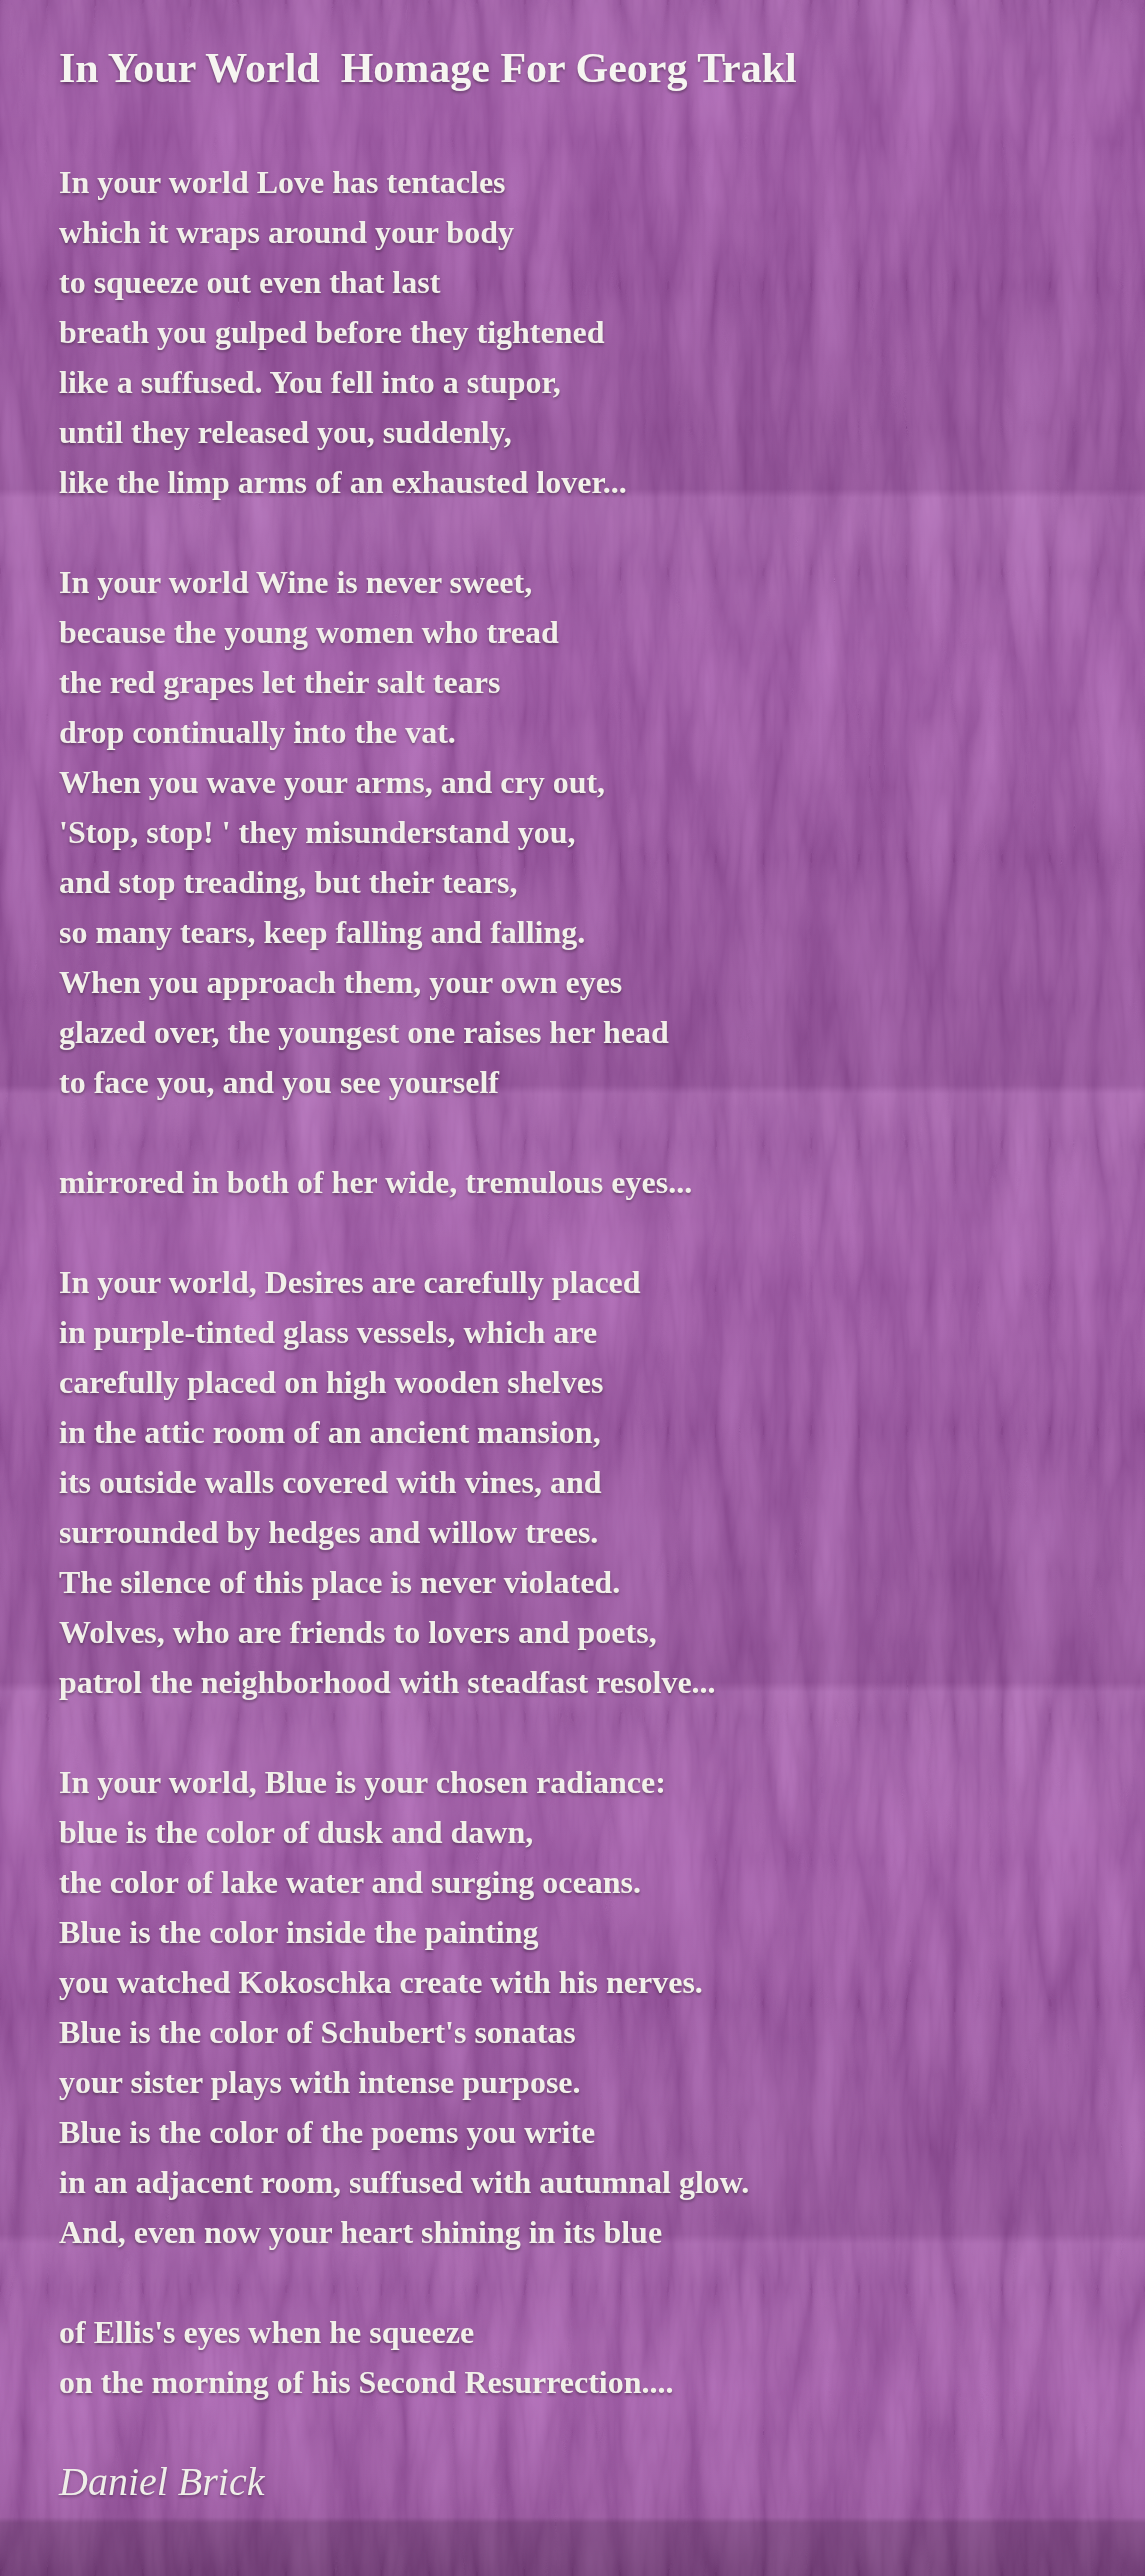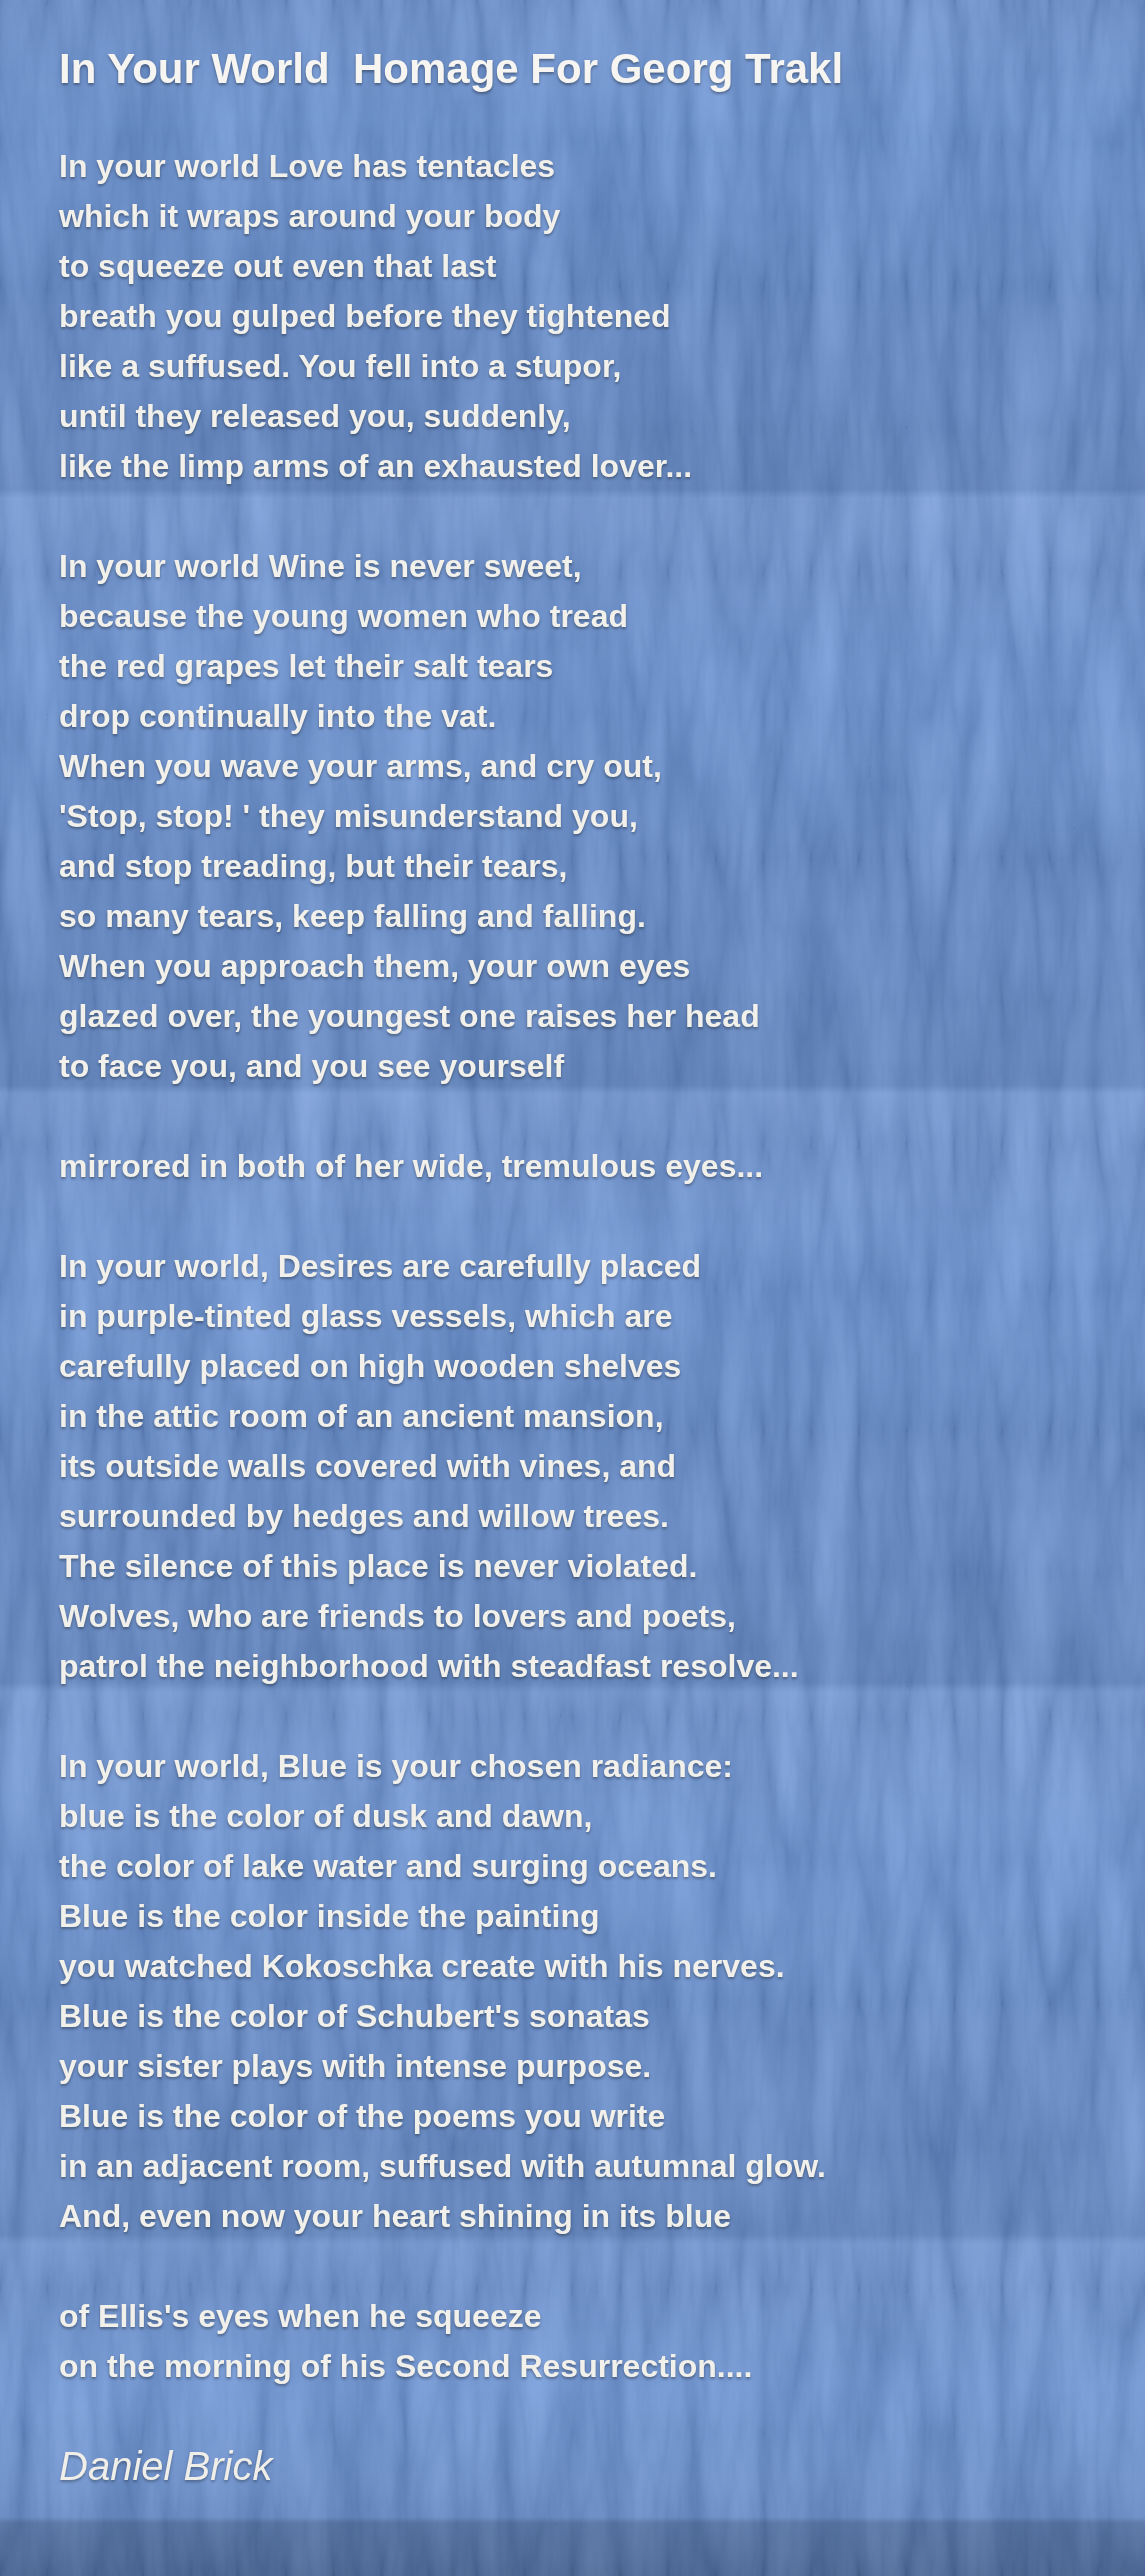--- a/index.html
+++ b/index.html
@@ -1,22 +1,22 @@
 <!DOCTYPE html>
 <html><head>
 <meta charset="utf-8">
 <style>
   html, body { margin: 0; padding: 0; background: #2e2e2e; }
   .page {
     position: relative;
     width: 1146px;
     height: 2576px;
-    background: #3b82f6;
+    background: #a21caf;
     overflow: hidden;
-    font-family: Liberation Sans, sans-serif;
+    font-family: Liberation Serif, serif;
   }
   .texture-layer {
     position: absolute;
     left: 0; top: 0;
     width: 1146px; height: 2576px;
     opacity: 0.5;
     pointer-events: none;
   }
   .band-overlay {
     position: absolute;
@@ -53,21 +53,21 @@
   }
   .poem-title {
     margin: 42px 38px 0 59px;
     font-size: 42px;
     font-weight: bold;
     line-height: 53px;
     white-space: pre;
     color: #f6f5f1;
     text-shadow: 0 1.9px 2.9px rgba(0,0,0,0.35);
   }
-  .poem-body { margin: 46px 38px 0 59px; }
+  .poem-body { margin: 62px 38px 0 59px; }
   .stanza { margin: 0 0 50px 0; }
   .line {
     font-size: 32px;
     font-weight: bold;
     line-height: 50px;
     white-space: pre;
     color: #f2f0ea;
     text-shadow: 0 1.9px 2.9px rgba(0,0,0,0.35);
   }
   .signature {

